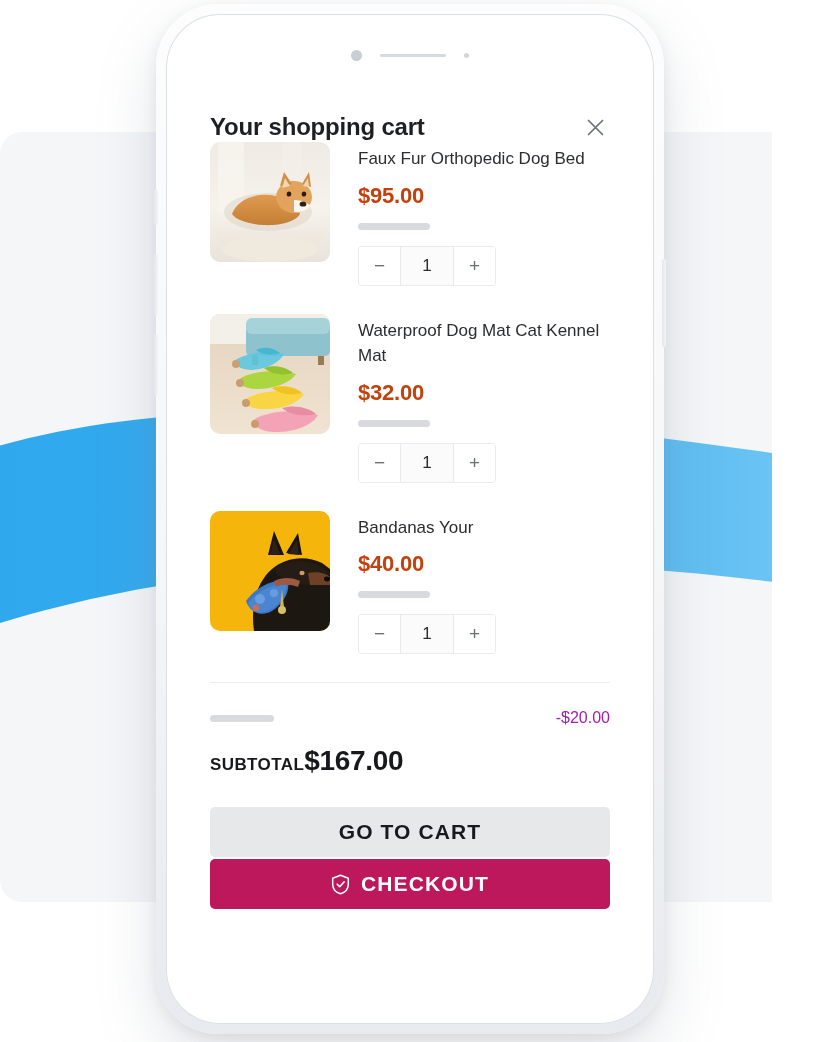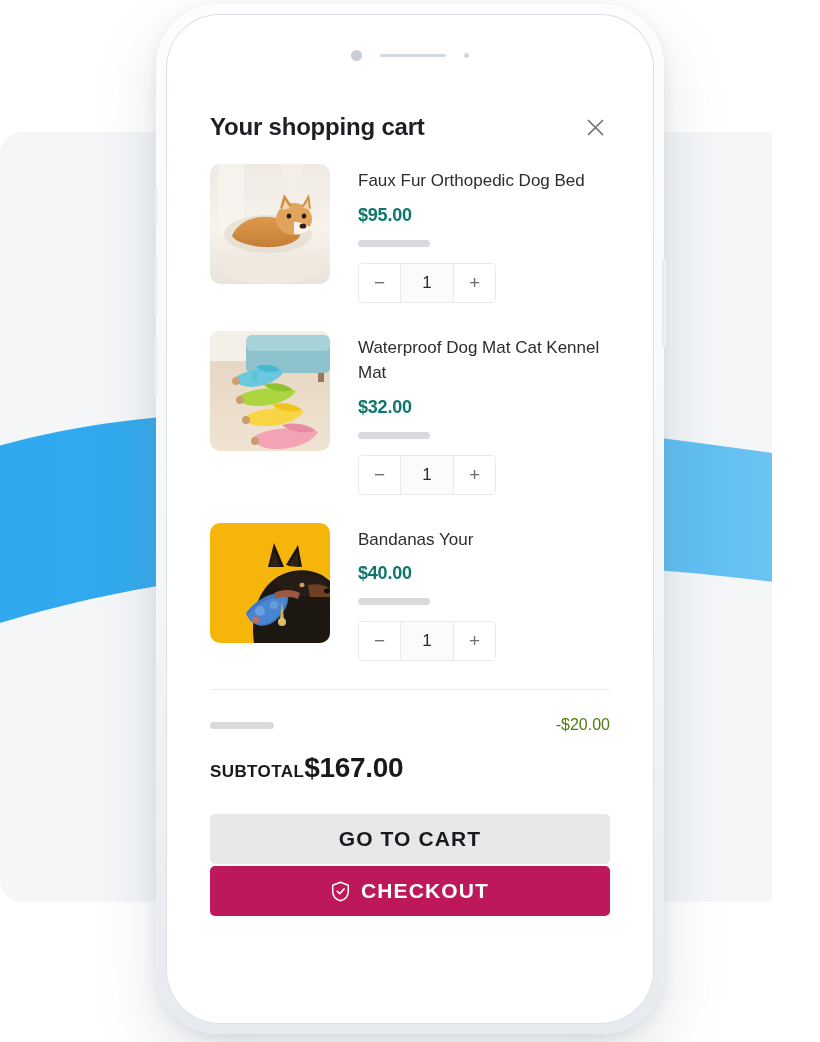--- a/index.html
+++ b/index.html
@@ -88,41 +88,41 @@
   .cart-title {
     font-size: 24px; font-weight: 700; color: #1d1f23;
     letter-spacing: -0.2px;
   }
   .close-btn {
     width: 30px; height: 30px;
     display: flex; align-items: center; justify-content: center;
     cursor: pointer;
   }
 
-  .items { margin-top: 22px; }
+  .items { }
   .cart-item {
     display: flex; gap: 28px;
     margin-bottom: 28px;
   }
   .thumb {
     width: 120px; height: 120px;
     border-radius: 10px;
     flex: 0 0 120px;
     overflow: hidden;
     position: relative;
   }
   .thumb svg { display: block; width: 120px; height: 120px; }
 
   .item-info { flex: 1; min-width: 0; padding-top: 4px; }
   .item-name {
     font-size: 17px; line-height: 1.5;
     color: #2b2d31; font-weight: 400;
   }
   .item-price {
-    font-size: 18px; font-weight: 700; color: #0f766e;
+    font-size: 22px; font-weight: 700; color: #c2410c;
     margin-top: 11px; letter-spacing: -0.2px;
   }
   .skeleton-bar {
     height: 7px; width: 72px; border-radius: 4px;
     background: #d8dadd; margin-top: 14px;
   }
 
   .stepper {
     display: inline-flex;
     margin-top: 16px;
@@ -151,21 +151,21 @@
   .divider {
     height: 1px; background: #ebedef;
     margin: 10px 0 0 0;
   }
 
   .summary { padding-top: 26px; }
   .discount-row {
     display: flex; align-items: center; justify-content: space-between;
   }
   .discount-row .skeleton-bar { margin-top: 0; width: 64px; }
-  .discount-val { font-size: 16px; color: #4d7c0f; }
+  .discount-val { font-size: 16px; color: #a21caf; }
 
   .subtotal-row {
     display: flex; align-items: baseline; justify-content: flex-start;
     margin-top: 18px;
   }
   .subtotal-label {
     font-size: 17px; font-weight: 700; color: #18191c;
     letter-spacing: 0.4px;
   }
   .subtotal-val {

